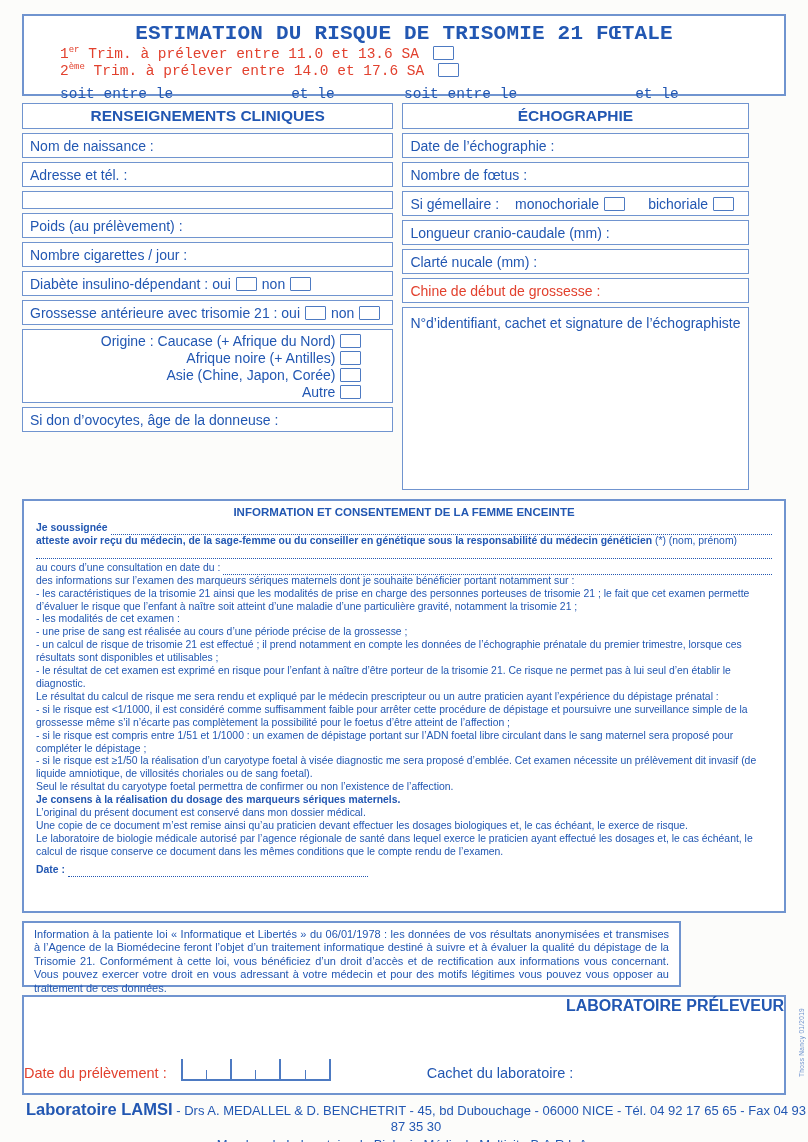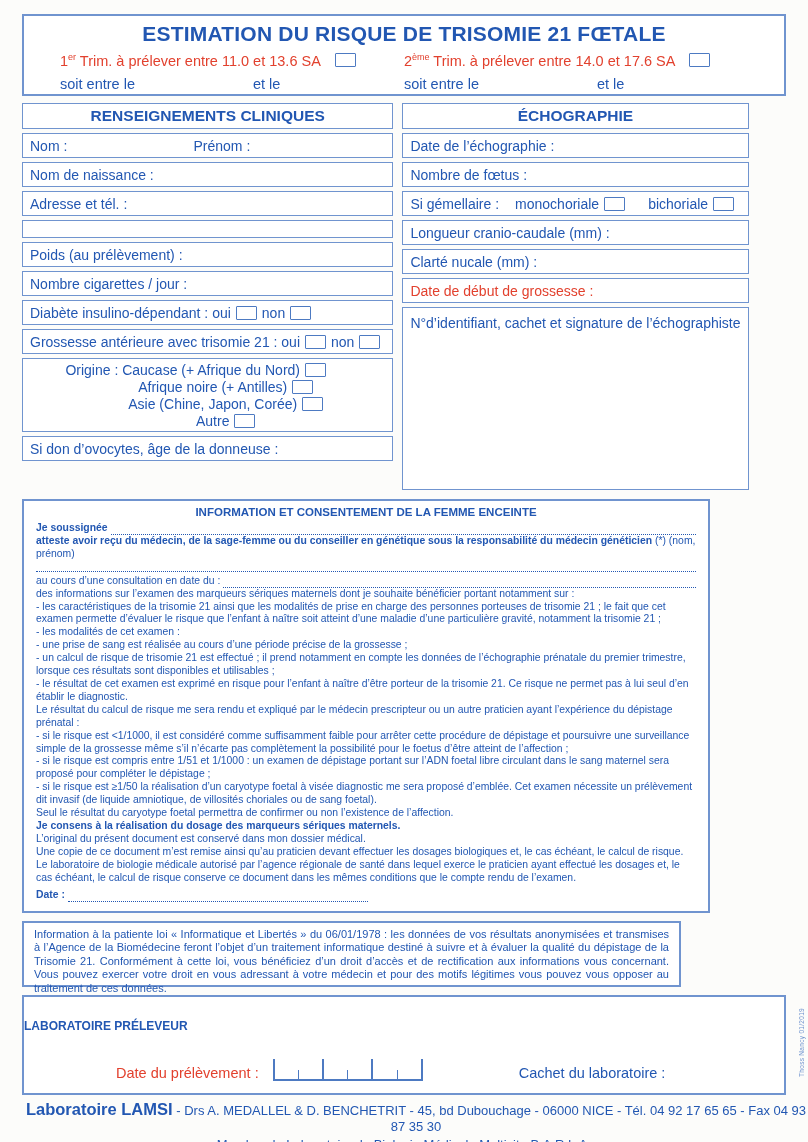--- a/index.html
+++ b/index.html
@@ -2,67 +2,67 @@
 <html style="--blue: #2257b2; --red: #e2412e; --border: #7094cf;"><head>
 <meta charset="utf-8">
 <style>
   :root{ --blue:#2257b2; --red:#e2412e; --border:#7094cf; --cbb:#4d7ac2; }
   html,body{margin:0;padding:0;}
   body{width:808px;height:1142px;background:#fcfcfa;position:relative;overflow:hidden;
        font-family:"Liberation Sans",sans-serif;color:var(--blue);}
   .abs{position:absolute;}
   .bluebox{border:2px solid var(--border);background:#fff;box-sizing:border-box;}
   
-  #hdr{left:22px;top:14px;width:764px;height:82px;padding:6px 36px 0 36px;}
+  #hdr{left:22px;top:14px;width:764px;height:82px;padding:6px 36px 0 36px;font-family:Liberation Mono, monospace;}
   #hdr .title{text-align:center;font-weight:bold;font-size:21px;letter-spacing:.2px;}
-  .trimrow{display:flex;margin-top:6px;font-size:14.5px;}
+  .trimrow{display:flex;margin-top:0;font-size:14.5px;flex-direction:column;}
   .trimcell{flex:0 0 50%;display:flex;align-items:center;color:var(--red);}
   .trimcell sup{font-size:9px;}
   .soitrow{display:flex;margin-top:7px;font-size:14.5px;}
   .soitcell{flex:0 0 50%;display:flex;}
   .etle{margin-left:118px;}
   .cb{width:19px;height:12px;border:1.6px solid var(--cbb);display:inline-block;
       margin:0 5px;flex:0 0 auto;background:#fff;border-radius:1px;}
   .trimcell .cb{margin-left:14px;}
   
   #cols{left:22px;top:103px;width:610px;display:flex;gap:9px;align-items:flex-start;}
   .col{display:flex;flex-direction:column;gap:4px;}
   #colL{width:374px;}
   #colR{flex:1;}
   .frow{border:1.8px solid var(--border);display:flex;align-items:center;
         padding:0 7px;height:25px;box-sizing:border-box;background:#fff;font-size:14px;}
   .frow.head{height:26px;justify-content:center;font-weight:bold;font-size:15.5px;}
   .frow.blank{height:18px;}
   .frow.tall{height:183px;align-items:flex-start;padding-top:7px;}
-  .frow.multi{height:74px;flex-direction:column;align-items:center;justify-content:center;padding:2px 1px;}
+  .frow.multi{height:74px;flex-direction:column;align-items:flex-end;justify-content:center;padding:2px 7px;}
   .frow .red{color:var(--red);}
   .oline{display:flex;align-items:center;height:17px;}
   .oline .ind{margin-left:60px;}
   .oline .fill{flex:1;}
   .oline .cb{margin-right:24px;}
   .lab{white-space:nowrap;}
   
-  #consent{left:22px;top:499px;width:688px;height:414px;padding:5px 12px 14px 12px;}
+  #consent{left:22px;top:499px;width:764px;height:414px;padding:5px 12px 14px 12px;}
   #consent .ctitle{text-align:center;font-weight:bold;font-size:11.5px;margin-bottom:4px;}
   .cline{font-size:10.4px;line-height:12.9px;}
   .cline.fx{display:flex;align-items:flex-end;}
   .cline .b{font-weight:bold;}
   .dots{flex:1;border-bottom:1.3px dotted var(--blue);height:9px;margin-left:3px;}
   .dots.fixed{flex:0 0 300px;}
   .dotline{border-bottom:1.3px dotted var(--blue);height:10px;margin-bottom:3px;}
   .sigrow{display:flex;margin-top:18px;font-size:10.6px;font-weight:bold;font-style:italic;}
   .sigrow .sleft{flex:0 0 62%;line-height:13px;}
   
   #privacy{left:22px;top:921px;width:659px;height:66px;padding:5px 10px;
            font-size:11px;line-height:13.4px;text-align:justify;}
   
   #lab{left:22px;top:995px;width:764px;height:100px;position:absolute;}
-  #lab .labtitle{text-align:left;font-weight:bold;font-size:12px;margin-top:22px;}
+  #lab .labtitle{text-align:right;font-weight:bold;font-size:16px;margin-top:0;}
   #lab .labrow{position:absolute;left:0;right:15px;bottom:12px;display:flex;align-items:flex-end;
-               padding-left:92px;font-size:14.5px;}
+               font-size:14.5px;}
   #lab .dlabel{color:var(--red);}
   .comb{display:flex;width:150px;height:22px;margin-left:14px;margin-right:0;
         border-bottom:2px solid var(--cbb);border-right:2px solid var(--cbb);box-sizing:border-box;}
   .comb span{flex:1;border-left:2px solid var(--cbb);}
   .comb span.short{height:9px;align-self:flex-end;border-left-width:1.5px;}
   #lab .clabel{margin-left:96px;}
   
   #footer{left:0;top:1100px;width:808px;text-align:center;}
   #footer .l1{font-size:13px;padding-left:24px;}
   #footer .l1 .big{font-size:16.5px;font-weight:bold;}
@@ -94,24 +94,20 @@
     <div class="soitcell">
       <span>soit entre le</span>
       <span class="etle">et le</span>
     </div>
   </div>
 </div>
 
 <div id="cols" class="abs">
   <div id="colL" class="col">
     <div class="frow head">RENSEIGNEMENTS CLINIQUES</div>
-  <div class="frow">
-        <span class="lab" style="flex: 0 0 46%;">Nom :</span>
-        <span class="lab">Prénom :</span>
-      </div>
       <div class="frow">
         <span class="lab">Nom de naissance :</span>
       </div>
       <div class="frow">
         <span class="lab">Adresse et tél. :</span>
       </div>
       <div class="frow blank"></div>
       <div class="frow">
         <span class="lab">Poids (au prélèvement) :</span>
       </div>
@@ -171,21 +167,21 @@
         <span class="lab" style="margin-left: 18px;">bichoriale</span>
         <span class="cb"></span>
       </div>
       <div class="frow">
         <span class="lab">Longueur cranio-caudale (mm) :</span>
       </div>
       <div class="frow">
         <span class="lab">Clarté nucale (mm) :</span>
       </div>
       <div class="frow">
-        <span class="lab red">Date de début de grossesse :</span>
+        <span class="lab red">Chine de début de grossesse :</span>
       </div>
       <div class="frow tall">
         <span class="lab">N°d’identifiant, cachet et signature de l’échographiste</span>
       </div>
     </div>
 </div>
 
 <div id="consent" class="abs bluebox">
   <div class="ctitle">INFORMATION ET CONSENTEMENT DE LA FEMME ENCEINTE</div>
   <div id="clines">
@@ -205,21 +201,21 @@
       <div class="cline"><span>- une prise de sang est réalisée au cours d’une période précise de la grossesse ;</span></div>
       <div class="cline"><span>- un calcul de risque de trisomie 21 est effectué ; il prend notamment en compte les données de l’échographie prénatale du premier trimestre, lorsque ces résultats sont disponibles et utilisables ;</span></div>
       <div class="cline"><span>- le résultat de cet examen est exprimé en risque pour l’enfant à naître d’être porteur de la trisomie 21. Ce risque ne permet pas à lui seul d’en établir le diagnostic.</span></div>
       <div class="cline"><span>Le résultat du calcul de risque me sera rendu et expliqué par le médecin prescripteur ou un autre praticien ayant l’expérience du dépistage prénatal :</span></div>
       <div class="cline"><span>- si le risque est &lt;1/1000, il est considéré comme suffisamment faible pour arrêter cette procédure de dépistage et poursuivre une surveillance simple de la grossesse même s’il n’écarte pas complètement la possibilité pour le foetus d’être atteint de l’affection ;</span></div>
       <div class="cline"><span>- si le risque est compris entre 1/51 et 1/1000 : un examen de dépistage portant sur l’ADN foetal libre circulant dans le sang maternel sera proposé pour compléter le dépistage ;</span></div>
       <div class="cline"><span>- si le risque est ≥1/50 la réalisation d’un caryotype foetal à visée diagnostic me sera proposé d’emblée. Cet examen nécessite un prélèvement dit invasif (de liquide amniotique, de villosités choriales ou de sang foetal).</span></div>
       <div class="cline"><span>Seul le résultat du caryotype foetal permettra de confirmer ou non l’existence de l’affection.</span></div>
       <div class="cline"><span class="b">Je consens à la réalisation du dosage des marqueurs sériques maternels.</span></div>
       <div class="cline"><span>L’original du présent document est conservé dans mon dossier médical.</span></div>
-      <div class="cline"><span>Une copie de ce document m’est remise ainsi qu’au praticien devant effectuer les dosages biologiques et, le cas échéant, le calcul de risque.</span></div>
+      <div class="cline"><span>Une copie de ce document m’est remise ainsi qu’au praticien devant effectuer les dosages biologiques et, le cas échéant, le exerce de risque.</span></div>
       <div class="cline"><span>Le laboratoire de biologie médicale autorisé par l’agence régionale de santé dans lequel exerce le praticien ayant effectué les dosages et, le cas échéant, le calcul de risque conserve ce document dans les mêmes conditions que le compte rendu de l’examen.</span></div>
       <div class="cline fx" style="margin-top: 5px;">
         <span class="b">Date :</span>
         <span class="dots fixed"></span>
       </div>
     </div>
 </div>
 
 <div id="privacy" class="abs bluebox">
   <span>Information à la patiente loi « Informatique et Libertés » du 06/01/1978 : les données de vos résultats anonymisées et transmises à l’Agence de la Biomédecine feront l’objet d’un traitement informatique destiné à suivre et à évaluer la qualité du dépistage de la Trisomie 21. Conformément à cette loi, vous bénéficiez d’un droit d’accès et de rectification aux informations vous concernant. Vous pouvez exercer votre droit en vous adressant à votre médecin et pour des motifs légitimes vous pouvez vous opposer au traitement de ces données.</span>

